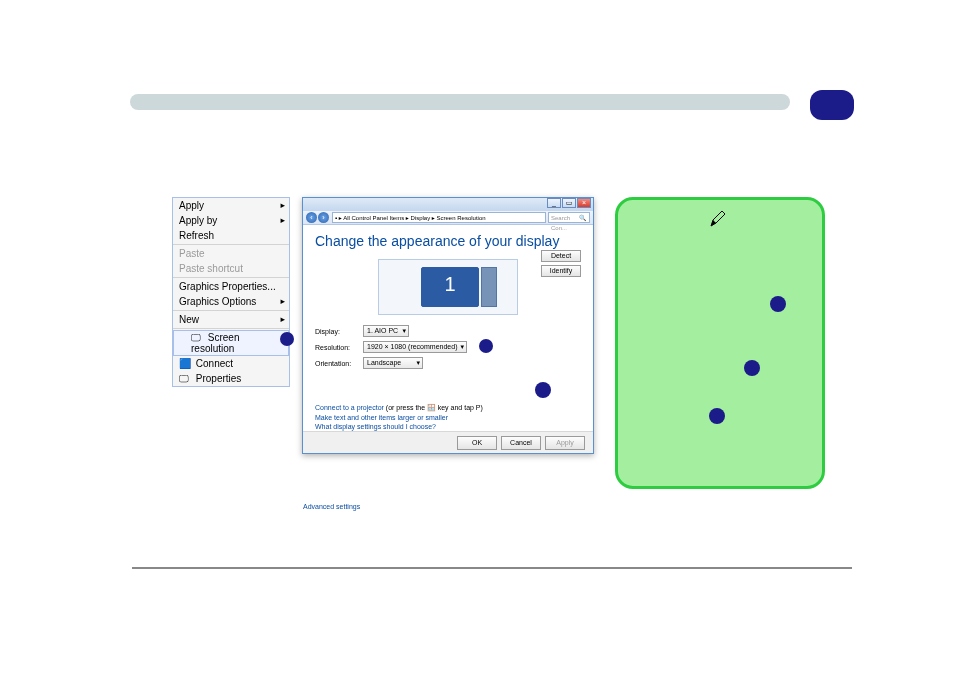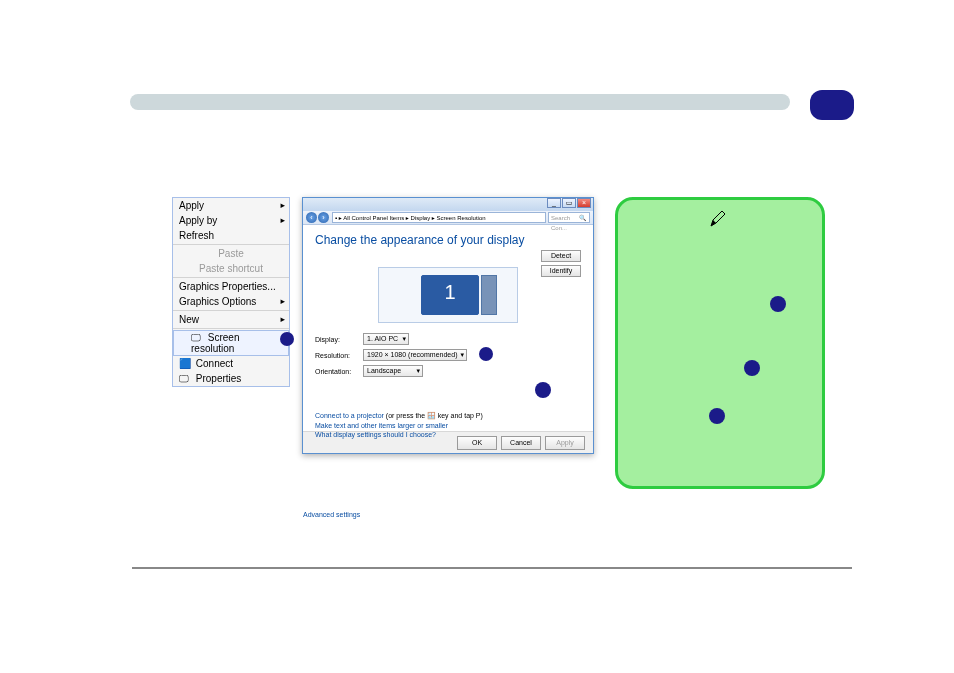--- a/index.html
+++ b/index.html
@@ -43,21 +43,21 @@
     width: 118px;
     background: #f5f5f5;
     border: 1px solid #a7bfe9;
     font-size: 10px;
   }
   .context-menu .item {
     padding: 2px 6px;
     position: relative;
     color: #000;
   }
-  .context-menu .item.disabled { color: #9a9a9a; text-align: center; }
+  .context-menu .item.disabled { color: #9a9a9a; }
   .context-menu .sep { border-top: 1px solid #d3d3d3; margin: 1px 0; }
   .context-menu .arrow {
     position: absolute;
     right: 4px;
     top: 2px;
     font-size: 9px;
     color: #000;
   }
   .context-menu .item.highlight {
     background: #eef3ff;
@@ -164,22 +164,22 @@
     right: 2px; top: 0;
   }
 
   .win-body {
     padding: 8px 12px 4px 12px;
     position: relative;
     height: calc(100% - 27px - 22px);
   }
   .win-title {
     color: #0a4ea2;
-    font-size: 12px;
-    margin-bottom: 20px;
+    font-size: 14px;
+    margin-bottom: 10px;
   }
   .preview {
     width: 140px;
     height: 56px;
     border: 1px solid #b9cce6;
     background: #f3f7fc;
     margin: 0 auto;
     position: relative;
   }
   .monitor-main {

